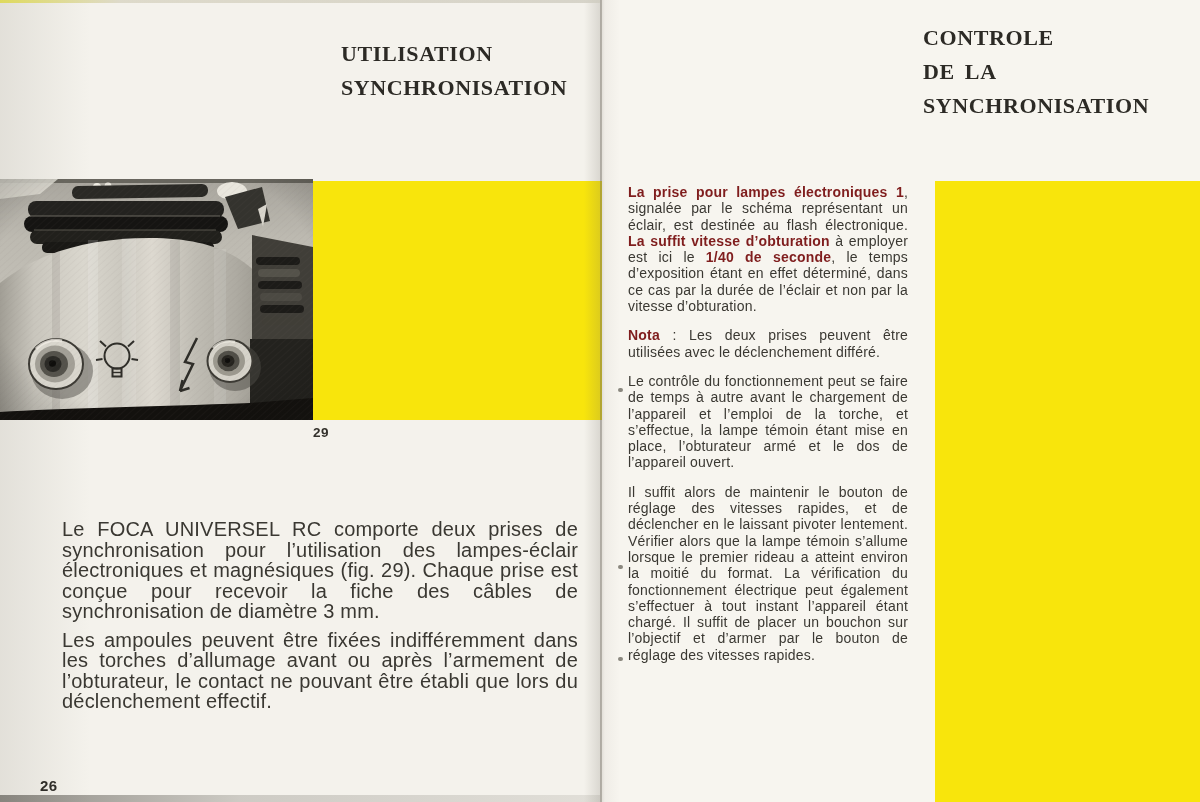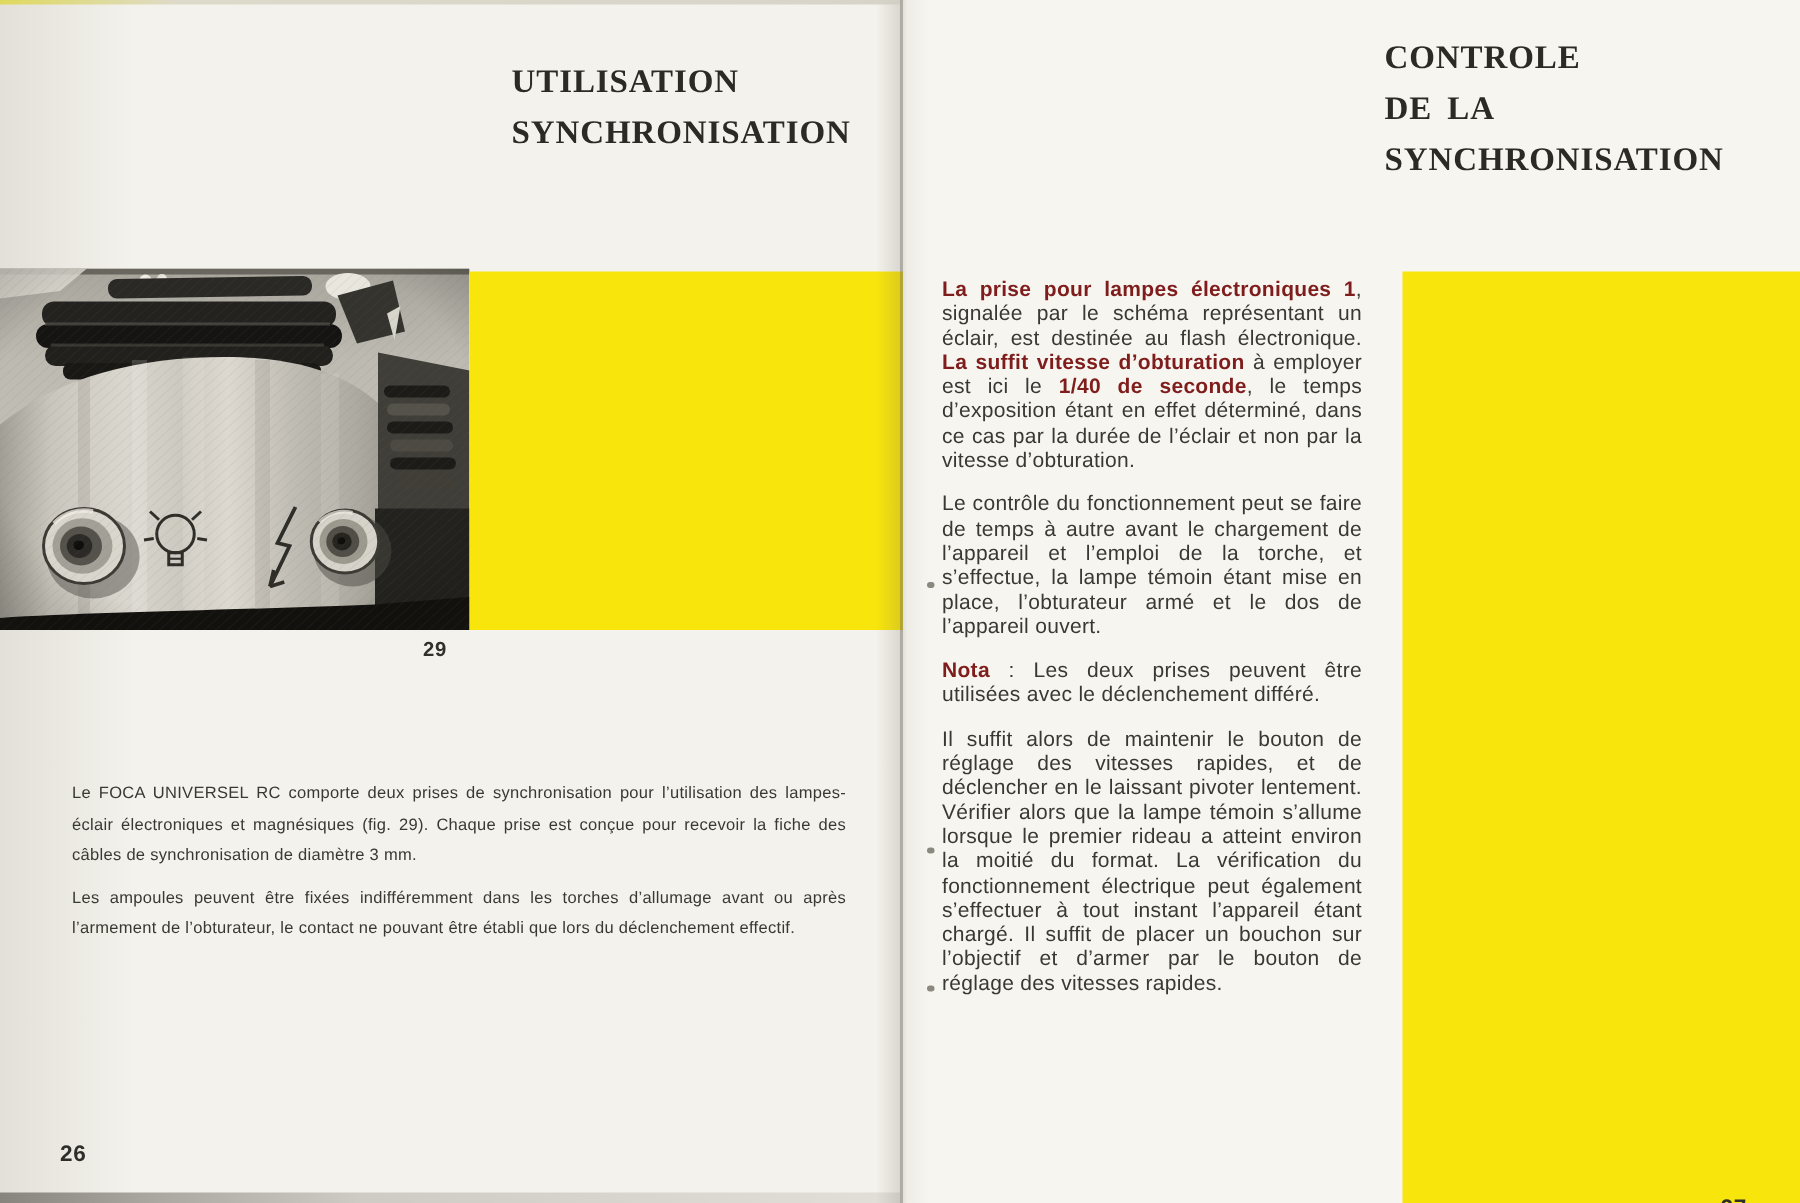--- a/index.html
+++ b/index.html
@@ -22,31 +22,31 @@
         word-spacing:4px;color:#2c2a25;white-space:nowrap;}
   .title .tl{display:block;}
   #title-left{left:341px;top:37px;}
   #title-right{left:923px;top:21px;}
 
   .yellow{position:absolute;background:#f8e50c;}
   #yellow-left{left:313px;top:181px;width:289px;height:239px;}
   #yellow-right{left:935px;top:181px;width:265px;height:621px;}
 
   .photo{position:absolute;left:0;top:179px;width:313px;height:241px;}
-  .caption{position:absolute;left:282px;top:425px;width:32px;text-align:left;
+  .caption{position:absolute;left:305px;top:425px;width:32px;text-align:center;
         font-weight:bold;font-size:13.5px;letter-spacing:.5px;color:#32302b;}
 
   .col{position:absolute;text-align:justify;letter-spacing:.2px;color:#3a3832;}
-  #col-left{left:48px;top:519px;width:516px;font-size:11px;line-height:20.5px;}
+  #col-left{left:62px;top:519px;width:516px;font-size:20px;line-height:20.5px;}
   #col-left p{margin:0 0 8px 0;}
   #col-right{left:628px;top:184px;width:280px;font-size:14px;line-height:16.3px;}
   #col-right p{margin:0 0 13px 0;}
   .col b{font-weight:bold;color:#7f1d1d;}
 
-  .pagenum{position:absolute;font-weight:bold;font-size:15px;letter-spacing:.5px;color:#2f2d28;}
+  .pagenum{position:absolute;font-weight:bold;font-size:15px;letter-spacing:.5px;color:#2f2d28;margin-top:16px;}
   #pn-left{left:40px;top:761px;}
   #pn-right{left:1147px;top:797px;}
 </style>
 </head>
 <body>
 
 <div class="scan">
 
   <div class="rightpaper"></div>
   <div class="leftshade"></div>
@@ -183,20 +183,20 @@
   <div class="title" id="title-right">
     <span class="tl">CONTROLE</span>
     <span class="tl">DE LA</span>
     <span class="tl">SYNCHRONISATION</span>
   </div>
 
   <div class="yellow" id="yellow-right"></div>
 
   <div class="col" id="col-right">
     <p><b>La prise pour lampes électroniques 1</b><span>, signalée par le schéma représentant un éclair, est destinée au flash électronique. </span><b>La suffit vitesse d’obturation</b><span> à employer est ici le </span><b>1/40 de seconde</b><span>, le temps d’exposition étant en effet déterminé, dans ce cas par la durée de l’éclair et non par la vitesse d’obturation.</span></p>
+    <p><b>Nota</b><span> : Les deux prises peuvent être utilisées avec le déclenchement différé.</span></p>
     <p><span>Le contrôle du fonctionnement peut se faire de temps à autre avant le chargement de l’appareil et l’emploi de la torche, et s’effectue, la lampe témoin étant mise en place, l’obturateur armé et le dos de l’appareil ouvert.</span></p>
-    <p><b>Nota</b><span> : Les deux prises peuvent être utilisées avec le déclenchement différé.</span></p>
     <p><span>Il suffit alors de maintenir le bouton de réglage des vitesses rapides, et de déclencher en le laissant pivoter lentement. Vérifier alors que la lampe témoin s’allume lorsque le premier rideau a atteint environ la moitié du format. La vérification du fonctionnement électrique peut également s’effectuer à tout instant l’appareil étant chargé. Il suffit de placer un bouchon sur l’objectif et d’armer par le bouton de réglage des vitesses rapides.</span></p>
   </div>
 
   <div class="pagenum" id="pn-right">27</div>
 
 </div>
 
 </body></html>

